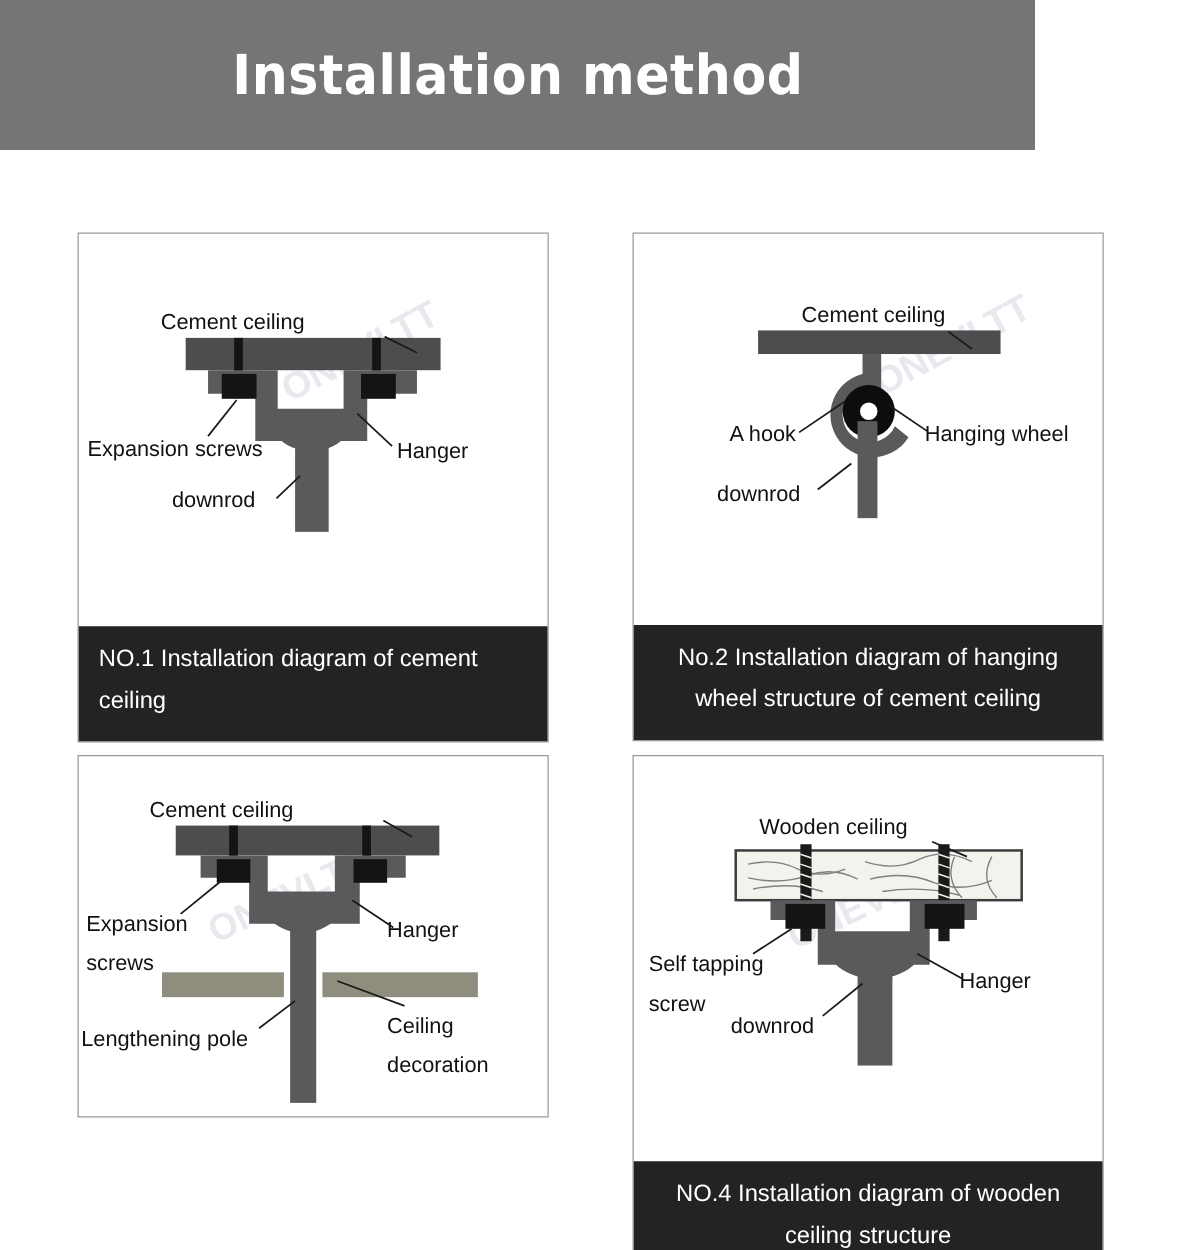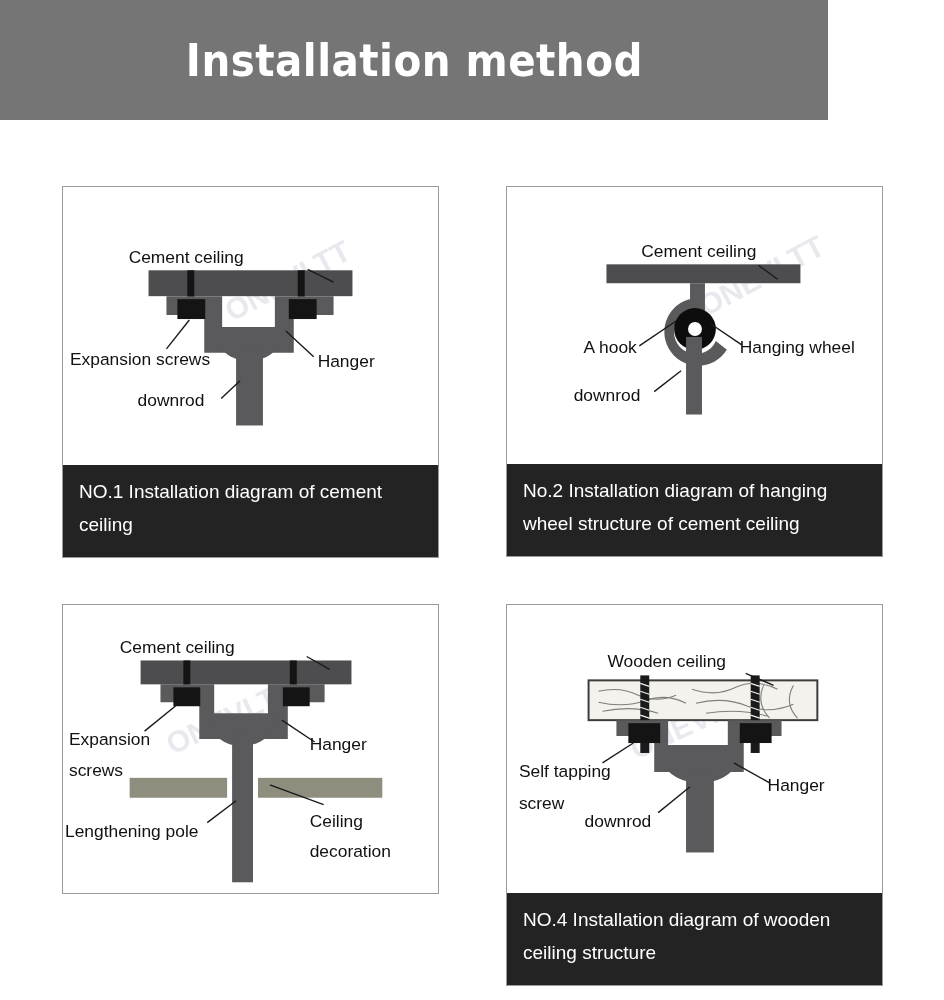--- a/index.html
+++ b/index.html
@@ -75,23 +75,24 @@
   
   .caption-bar {
     background: #232323;
     color: #ffffff;
     font-size: 19px;
     line-height: 1.72;
     padding: 11px 16px 14px 16px;
     box-sizing: border-box;
     min-height: 92px;
     font-family: "Liberation Sans", sans-serif;
+    margin-top: 36px;
   }
   .panel-2 .caption-bar,
-  .panel-4 .caption-bar { min-height: 92px; }
+  .panel-4 .caption-bar { min-height: 92px; text-align: center; }
 
   .wm { font-size: 30px; fill: #d8d6e2; opacity: 0.55; font-weight: bold;
         font-family: "Liberation Sans", sans-serif; }
   .lbl { font-size: 17.5px; fill: #111111; font-family: "Liberation Sans", sans-serif; }
   .lead { stroke: #1a1a1a; stroke-width: 1.4; fill: none; }
 </style>
 </head>
 <body>
 
 <div class="header-banner">

